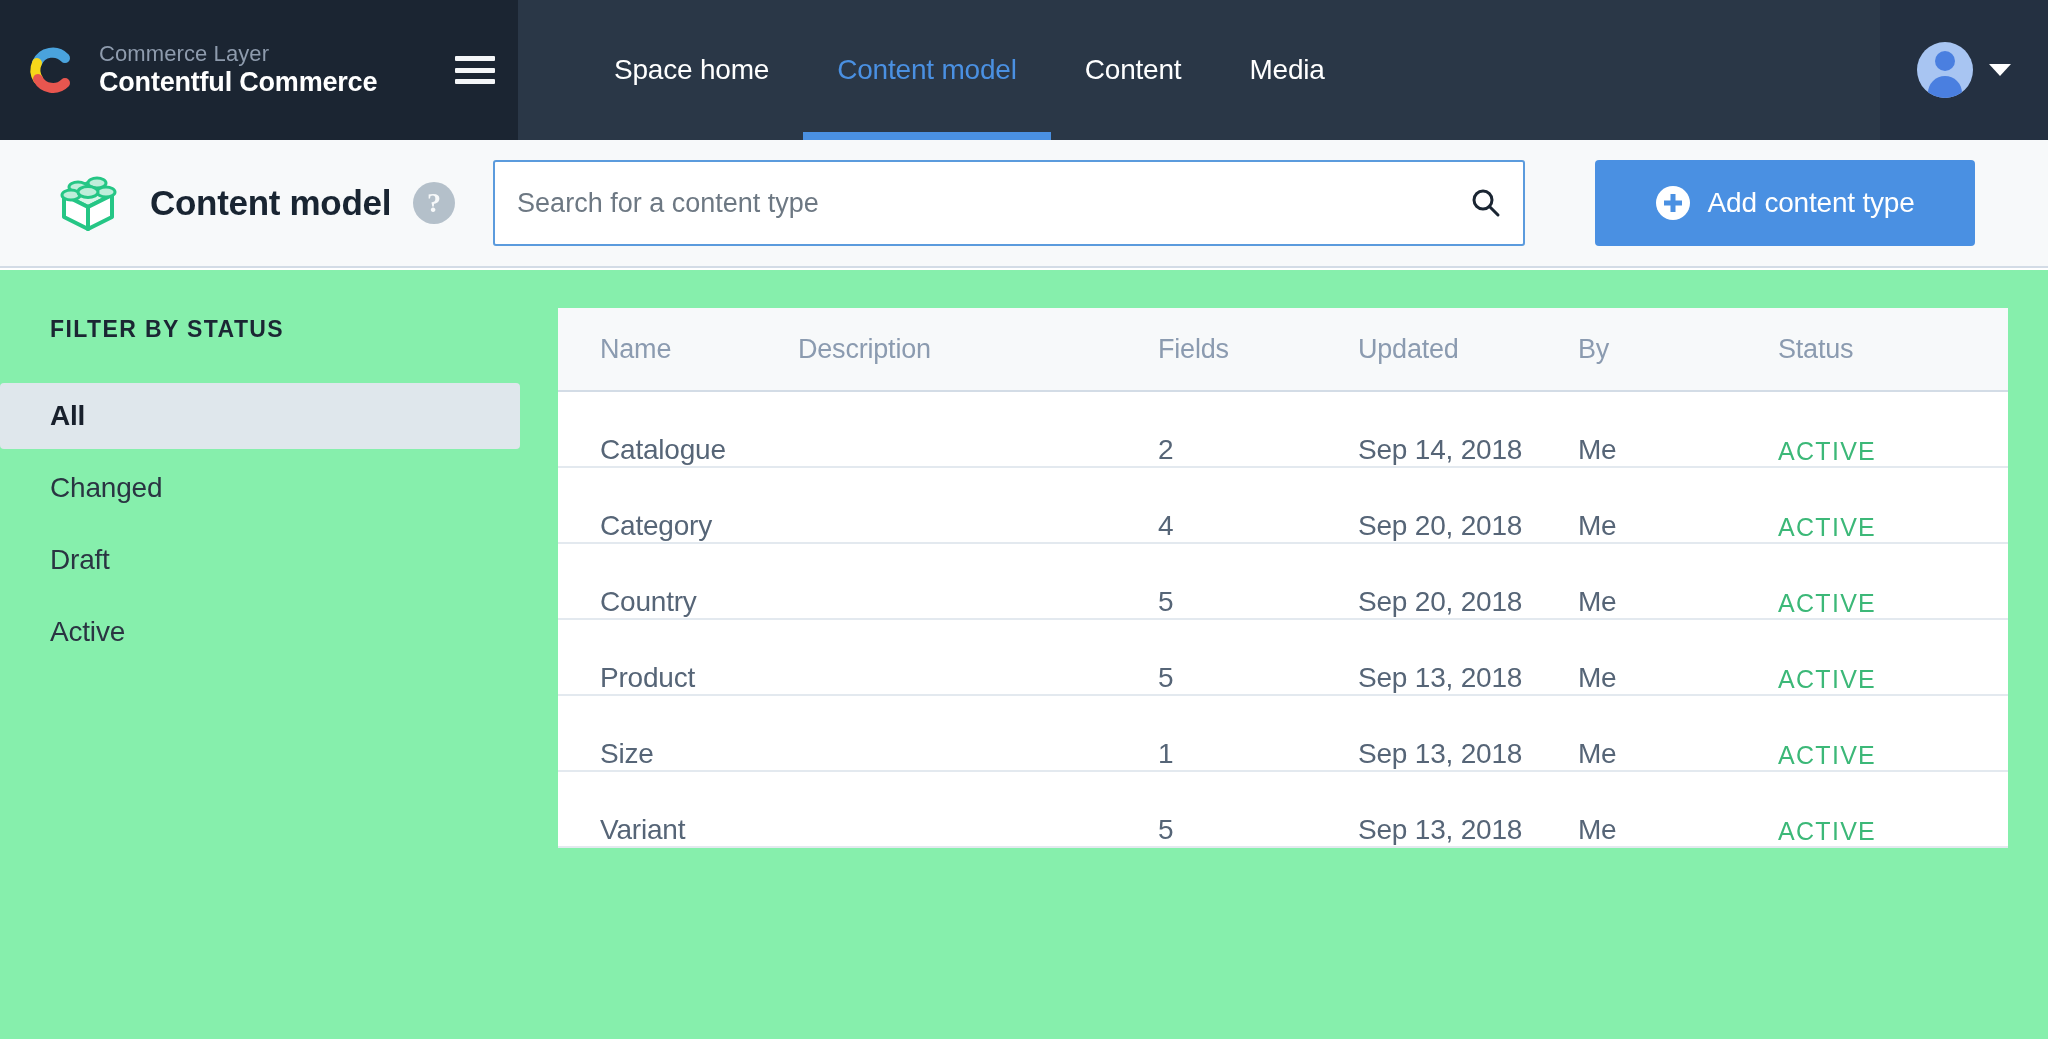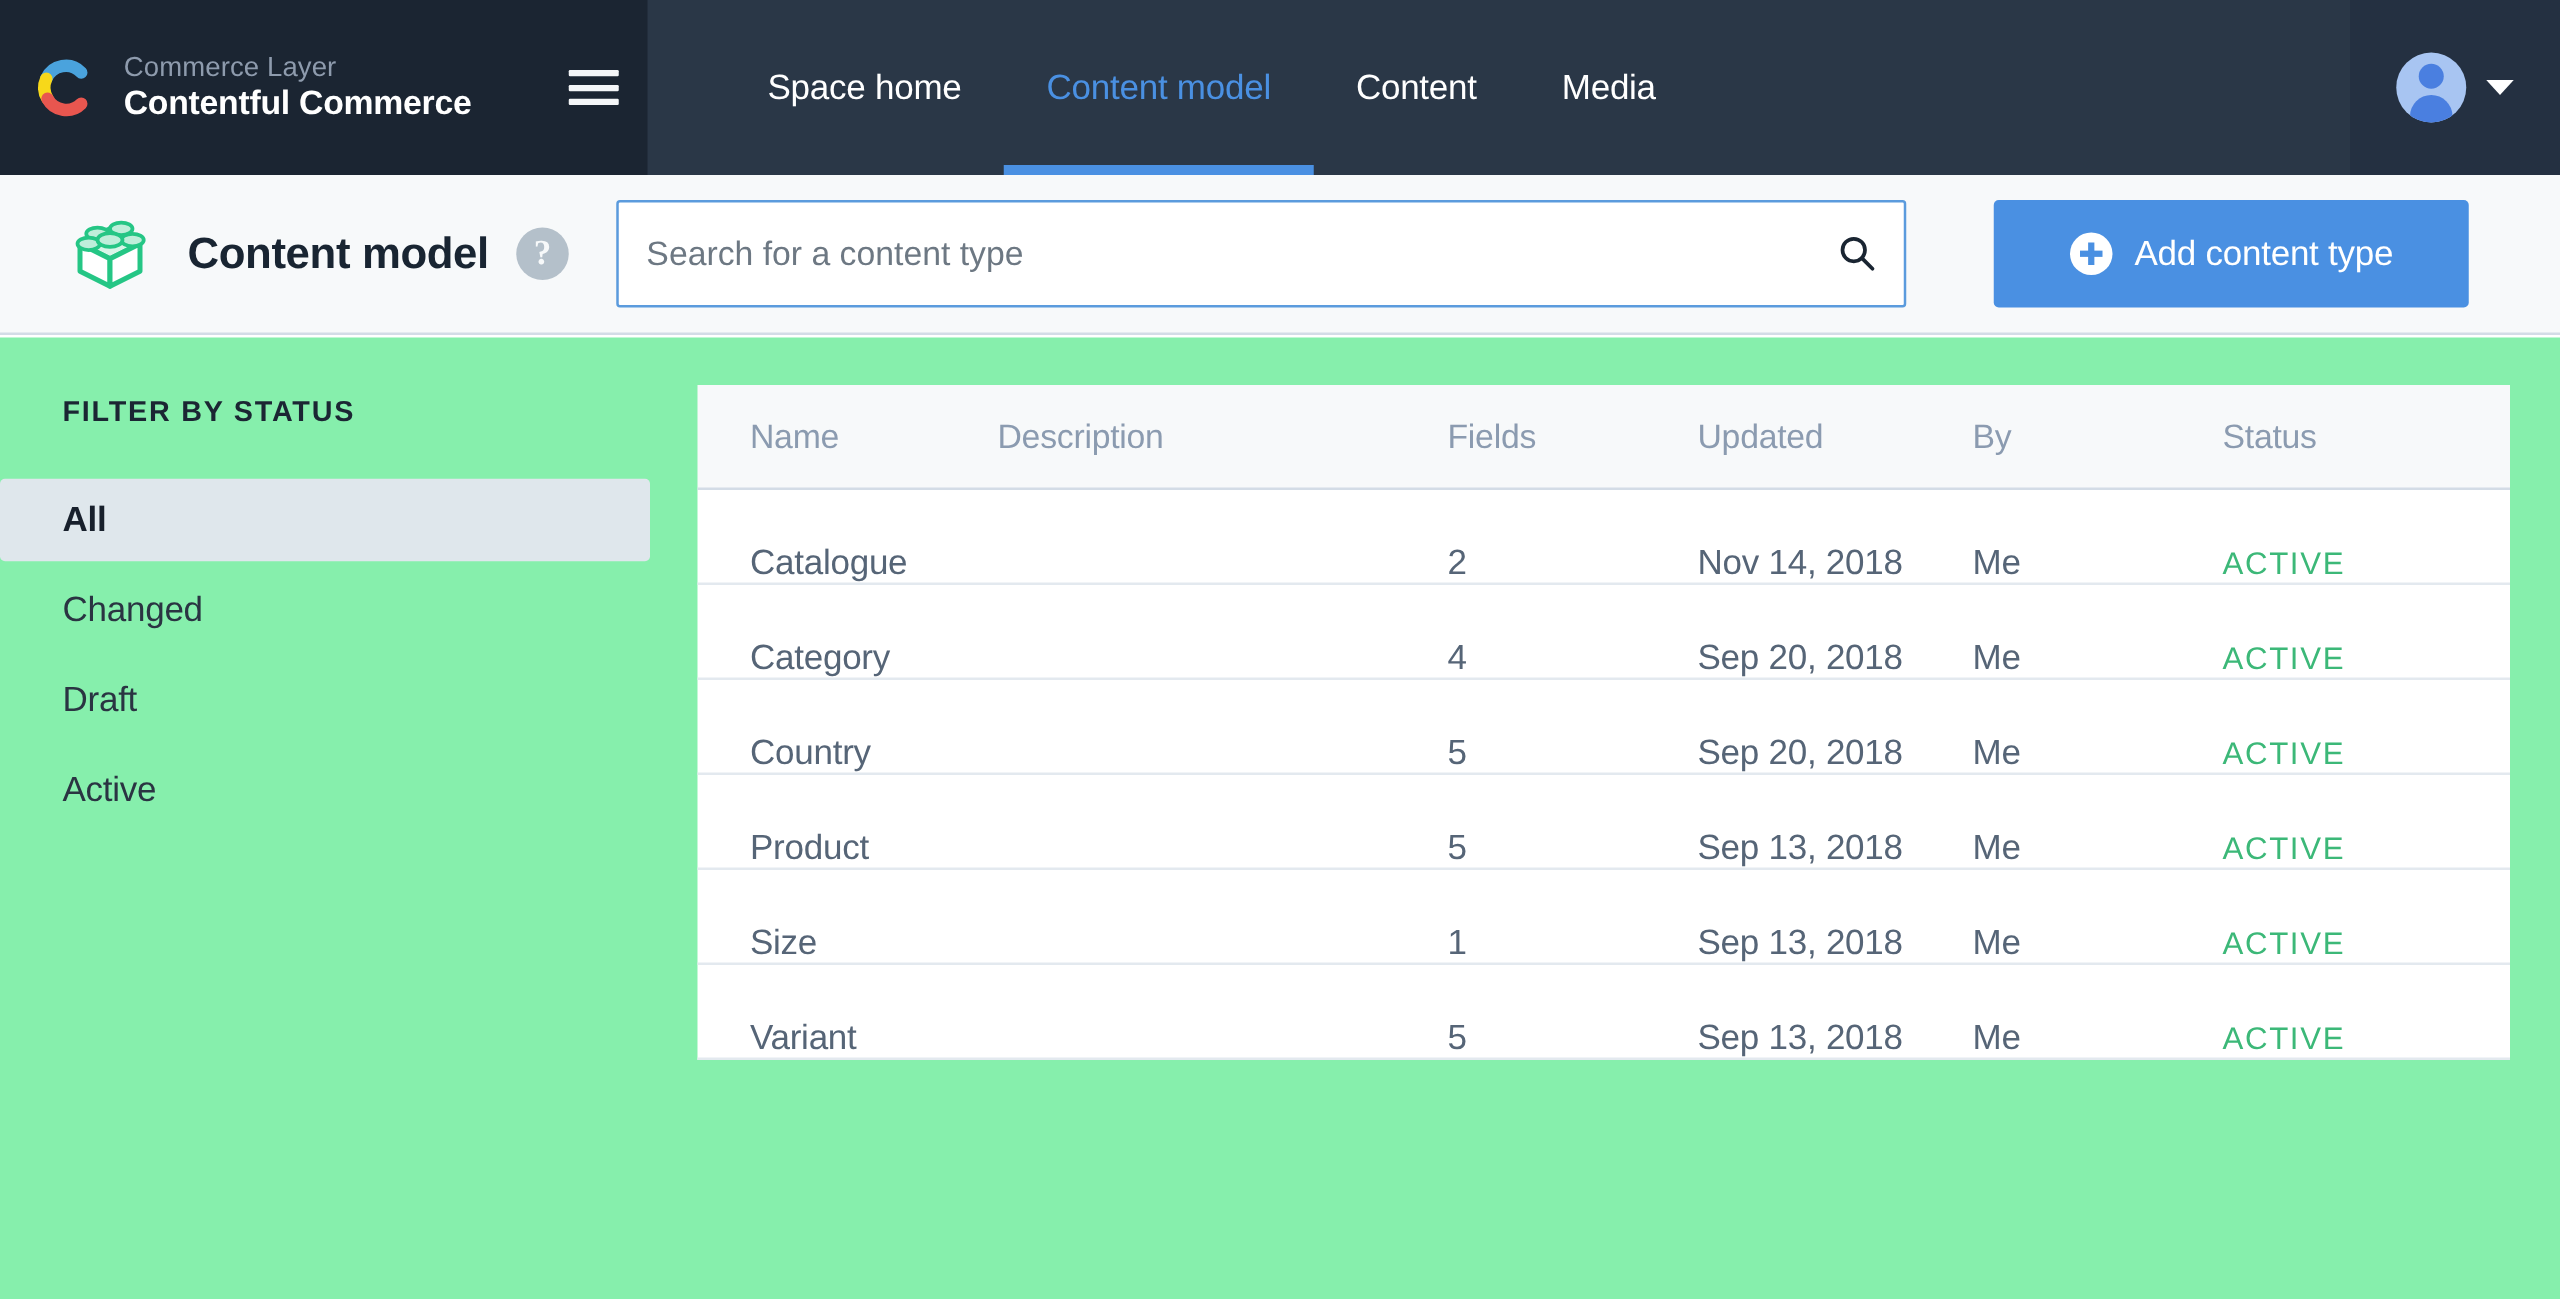--- a/index.html
+++ b/index.html
@@ -326,21 +326,21 @@
         <div class="cell c-fields">Fields</div>
         <div class="cell c-updated">Updated</div>
         <div class="cell c-by">By</div>
         <div class="cell c-status">Status</div>
       </div>
 
       <div class="trow">
         <div class="cell c-name">Catalogue</div>
         <div class="cell c-desc"></div>
         <div class="cell c-fields">2</div>
-        <div class="cell c-updated">Nov 14, 2018</div>
+        <div class="cell c-updated">Sep 14, 2018</div>
         <div class="cell c-by">Me</div>
         <div class="cell c-status">ACTIVE</div>
       </div>
 
       <div class="trow">
         <div class="cell c-name">Category</div>
         <div class="cell c-desc"></div>
         <div class="cell c-fields">4</div>
         <div class="cell c-updated">Sep 20, 2018</div>
         <div class="cell c-by">Me</div>

